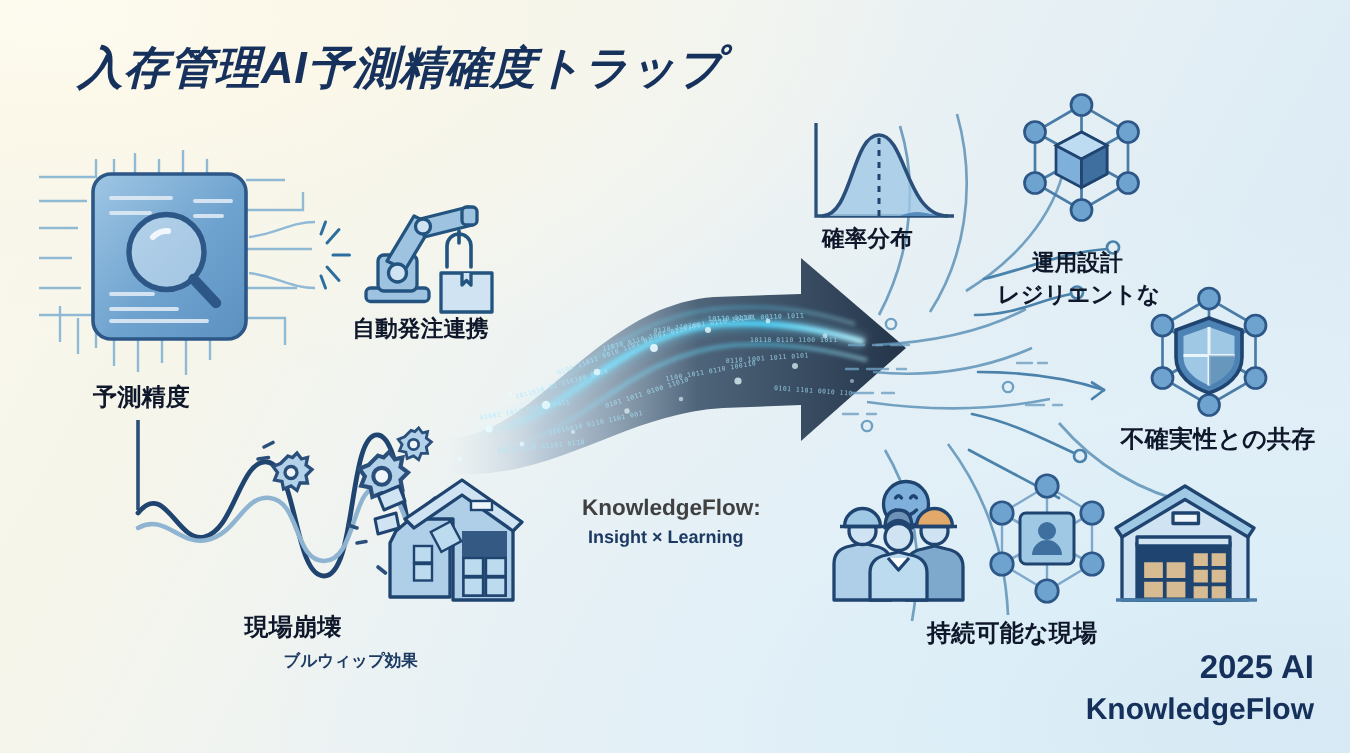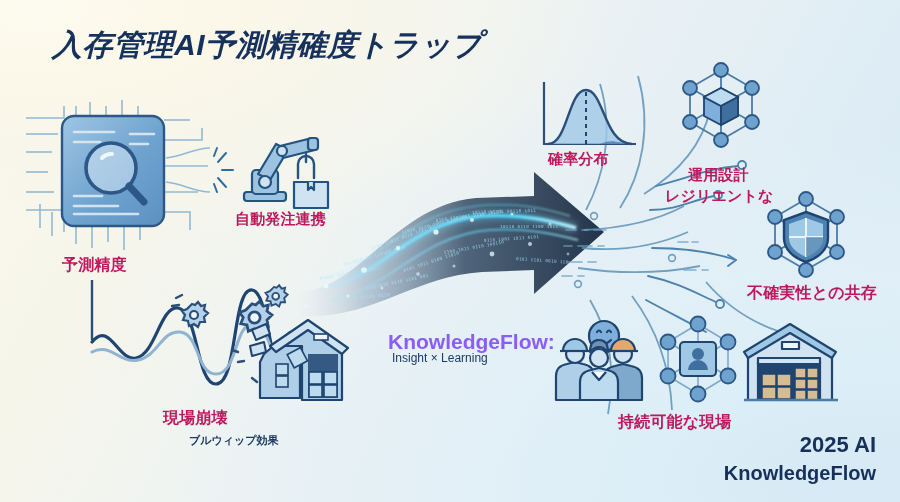--- a/index.html
+++ b/index.html
@@ -8,27 +8,27 @@
     font-family:"Liberation Sans","DejaVu Sans",sans-serif;
     background:#f2f5f3;
   }
   #stage{position:relative;width:900px;height:502px;overflow:hidden;}
   #bg{position:absolute;inset:0;
     background:
       radial-gradient(120% 90% at 4% 2%, #fdfbef 0%, #fbf8e9 16%, rgba(248,246,234,0.85) 30%, rgba(240,243,241,0.0) 55%),
       radial-gradient(110% 100% at 96% 96%, #d6e9f4 0%, #dceef7 22%, rgba(226,240,248,0.75) 42%, rgba(238,245,247,0) 70%),
       linear-gradient(118deg,#fcfaee 0%,#f6f5ea 20%,#eef3f2 40%,#e7f0f4 60%,#ddecf5 80%,#d7e9f4 100%);
   }
-  .lbl{position:absolute;color:#be185d;font-weight:bold;white-space:nowrap;letter-spacing:.01em;}
+  .lbl{position:absolute;color:#0f172a;font-weight:bold;white-space:nowrap;letter-spacing:.01em;}
   .sub{position:absolute;color:#1d3a63;white-space:nowrap;margin-left:36px;}
   #title{position:absolute;left:52px;top:25px;font-size:30px;font-weight:bold;color:#16315c;letter-spacing:.5px;font-style:italic;}
   #brand1{position:absolute;right:24px;top:432px;font-size:22px;font-weight:bold;color:#15305b;}
   #brand2{position:absolute;right:24px;top:462px;font-size:20px;font-weight:bold;color:#15305b;}
-  #kf1{position:absolute;left:388px;top:330px;font-size:21px;font-weight:bold;color:#8b5cf6;}
-  #kf2{position:absolute;left:392px;top:351px;font-size:12px;font-weight:normal;color:#1d3a63;}
+  #kf1{position:absolute;left:388px;top:330px;font-size:15px;font-weight:bold;color:#404040;}
+  #kf2{position:absolute;left:392px;top:351px;font-size:12px;font-weight:bold;color:#1d3a63;}
   svg{position:absolute;left:0;top:0;overflow:visible;}
   .sv{position:absolute;}
 </style>
 </head>
 <body>
 
 <div id="stage">
 
   <div id="bg"></div>
 

